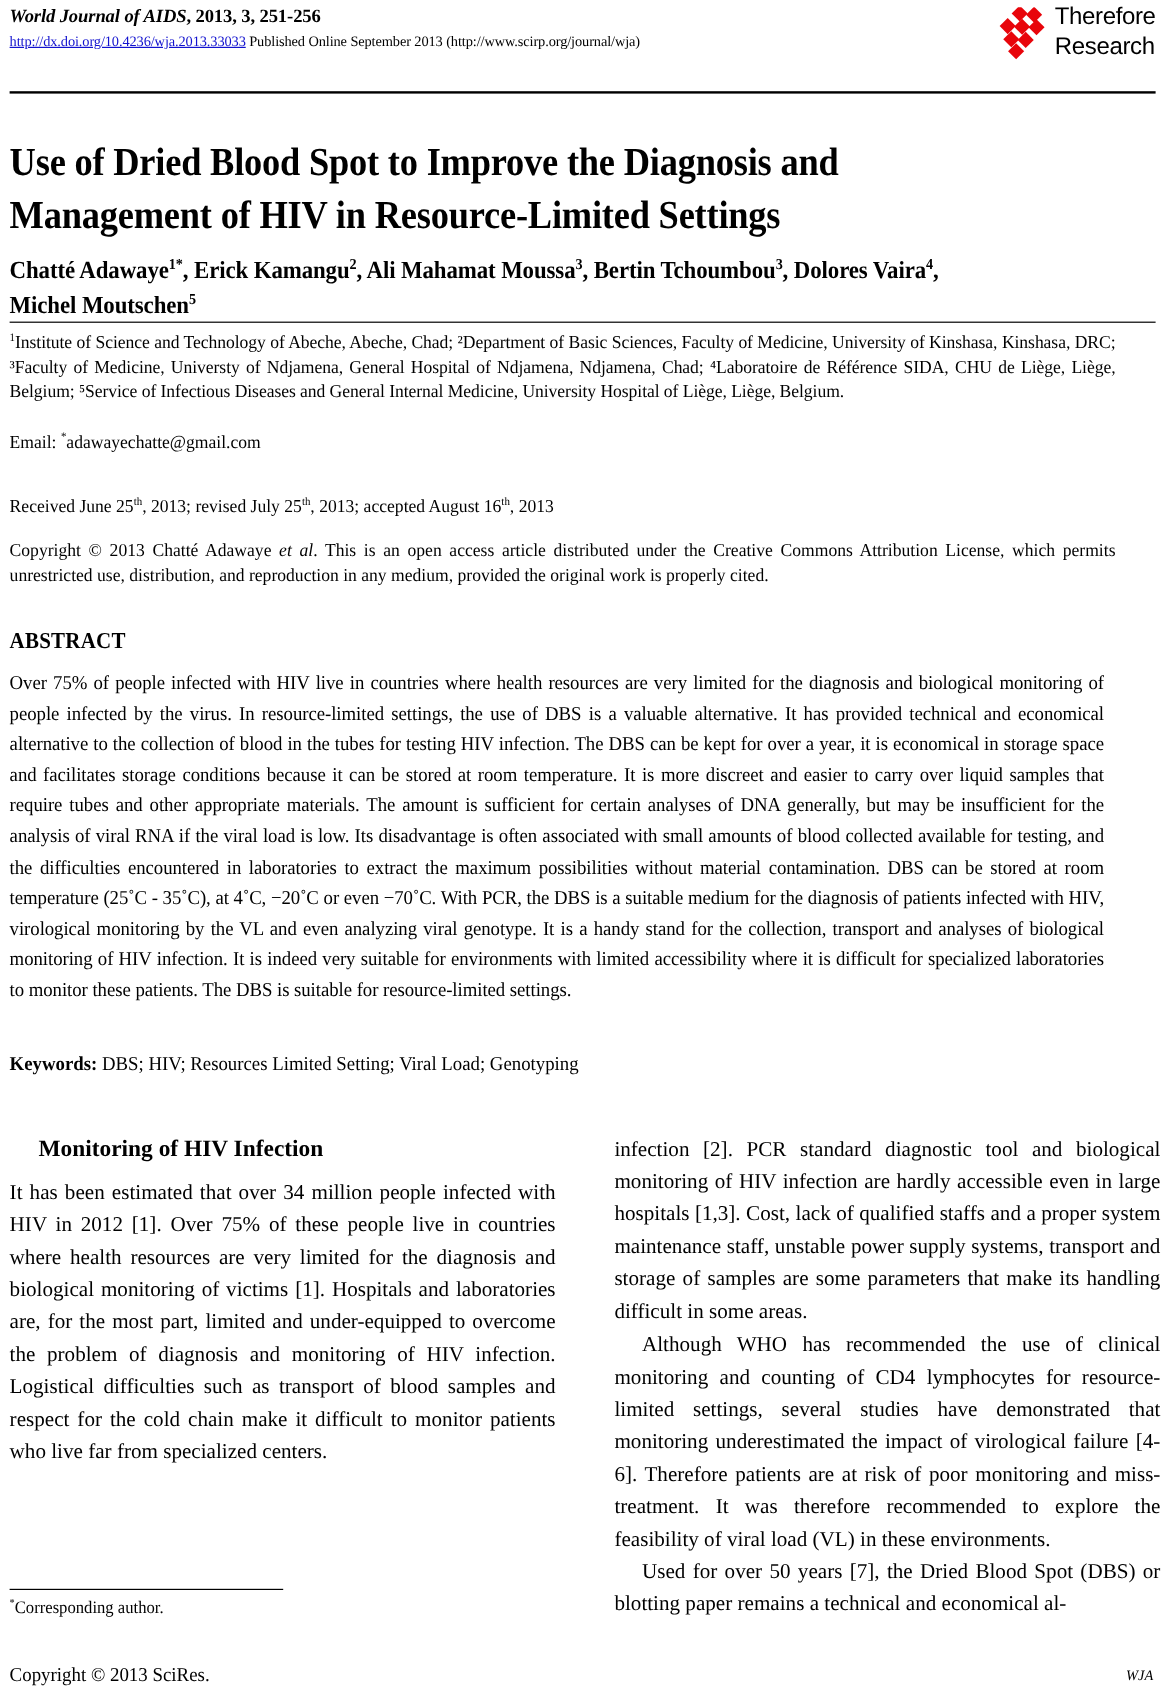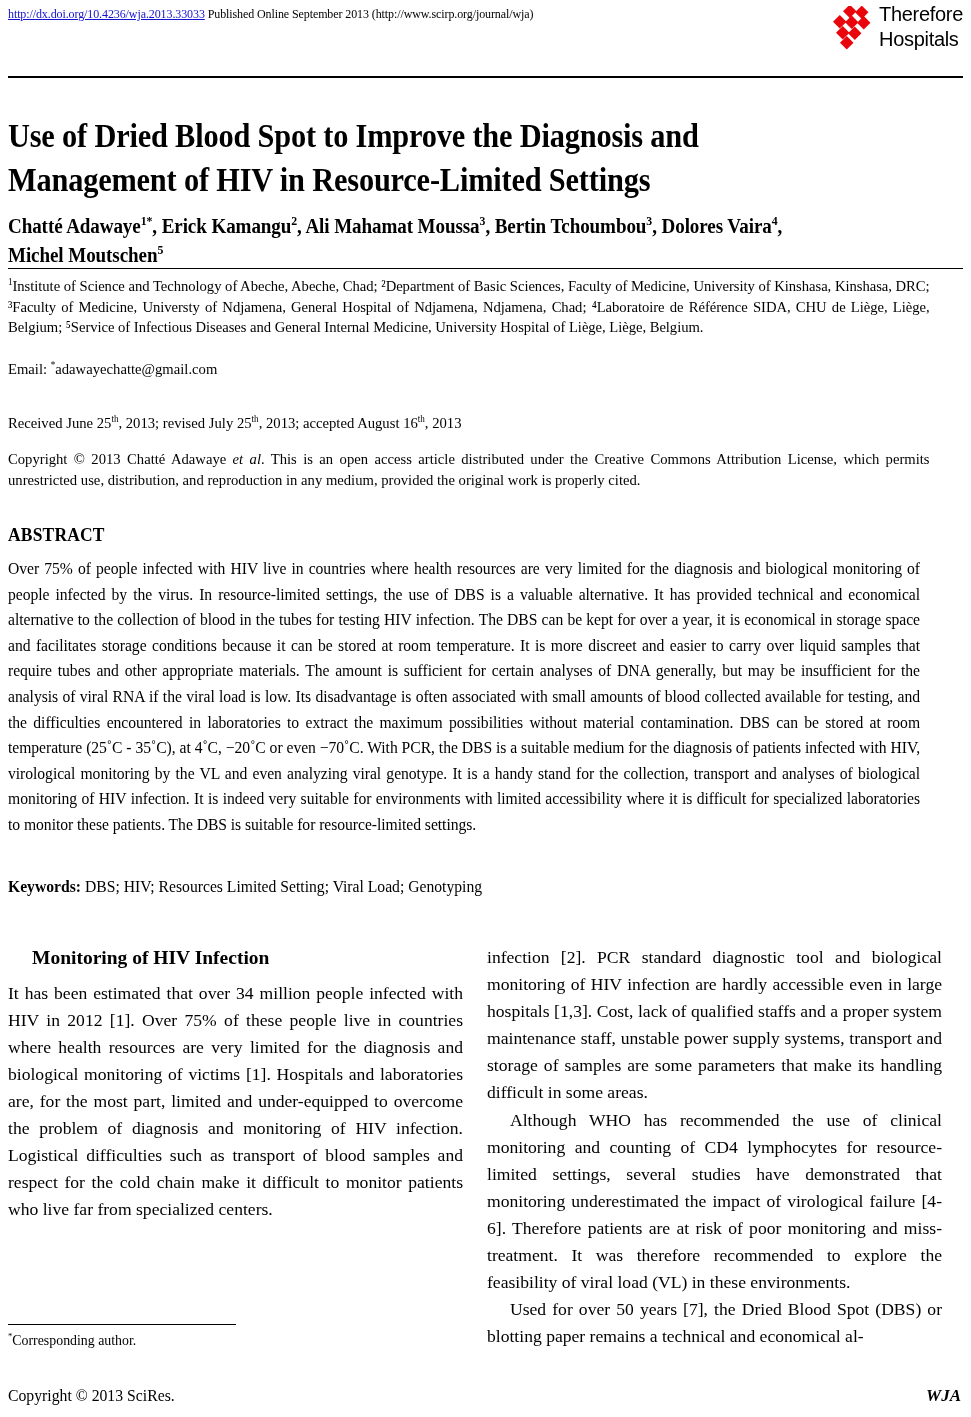--- a/index.html
+++ b/index.html
@@ -212,21 +212,21 @@
   .col {
     position: absolute;
     top: 944px;
     width: 455px;
     font-size: 17.6px;
     line-height: 27.1px;
     text-align: justify;
     text-justify: inter-word;
   }
   .col-left { left: 8px; }
-  .col-right { left: 487px; }
+  .col-right { left: 512px; }
   .col p { margin: 0; }
   .col p.indent { text-indent: 23px; }
 
   .sec-head {
     font-size: 19.5px;
     line-height: 27.5px;
     font-weight: bold;
     text-align: left;
     margin: 0 0 8px 0;
   }
@@ -257,51 +257,52 @@
     top: 1385px;
     font-size: 16.4px;
     line-height: 22px;
     transform: scaleX(0.96);
     transform-origin: left top;
   }
   .footer-right {
     position: absolute;
     right: 10px;
     top: 1385px;
-    font-size: 17px;
+    font-size: 12px;
     line-height: 22px;
-    font-weight: bold;
+    font-weight: normal;
     font-style: italic;
   }
 </style>
 </head>
 <body>
 
 <div class="page">
 
   <div class="runhead">
+    <div class="runhead-line1"><span class="jname">World Journal of AIDS</span><span class="jvol">, 2013, 3, 251-256</span></div>
     <div class="runhead-line2"><a class="doi" href="#">http://dx.doi.org/10.4236/wja.2013.33033</a><span> Published Online September 2013 (http://www.scirp.org/journal/wja)</span></div>
   </div>
 
   <div class="logo">
     <svg class="logo-mark" viewBox="0 0 46 44">
       <g fill="#e8050b">
         <rect x="14" y="0.5" width="9.5" height="9.5" transform="rotate(45 18.75 5.25)"></rect>
         <rect x="26" y="1.5" width="9.5" height="9.5" transform="rotate(45 30.75 6.25)"></rect>
         <rect x="4" y="11" width="9.5" height="9.5" transform="rotate(45 8.75 15.75)"></rect>
         <rect x="16" y="11.5" width="9.5" height="9.5" transform="rotate(45 20.75 16.25)"></rect>
         <rect x="28" y="12" width="9.5" height="9.5" transform="rotate(45 32.75 16.75)"></rect>
         <rect x="7" y="22" width="9.5" height="9.5" transform="rotate(45 11.75 26.75)"></rect>
         <rect x="19" y="22.5" width="9.5" height="9.5" transform="rotate(45 23.75 27.25)"></rect>
         <rect x="11" y="32" width="9.5" height="9.5" transform="rotate(45 15.75 36.75)"></rect>
       </g>
     </svg>
     <div class="logo-text">
       <div>Therefore</div>
-      <div>Hospitals</div>
+      <div>Research</div>
     </div>
   </div>
 
   <div class="rule-head"></div>
 
   <h1 class="title">Use of Dried Blood Spot to Improve the Diagnosis and Management of HIV in Resource-Limited Settings</h1>
 
   <div class="authors"><span>Chatté Adawaye</span><sup>1*</sup><span>, Erick Kamangu</span><sup>2</sup><span>, Ali Mahamat Moussa</span><sup>3</sup><span>, Bertin Tchoumbou</span><sup>3</sup><span>, Dolores Vaira</span><sup>4</sup><span>,</span><br><span>Michel Moutschen</span><sup>5</sup></div>
 
   <div class="rule-auth"></div>

